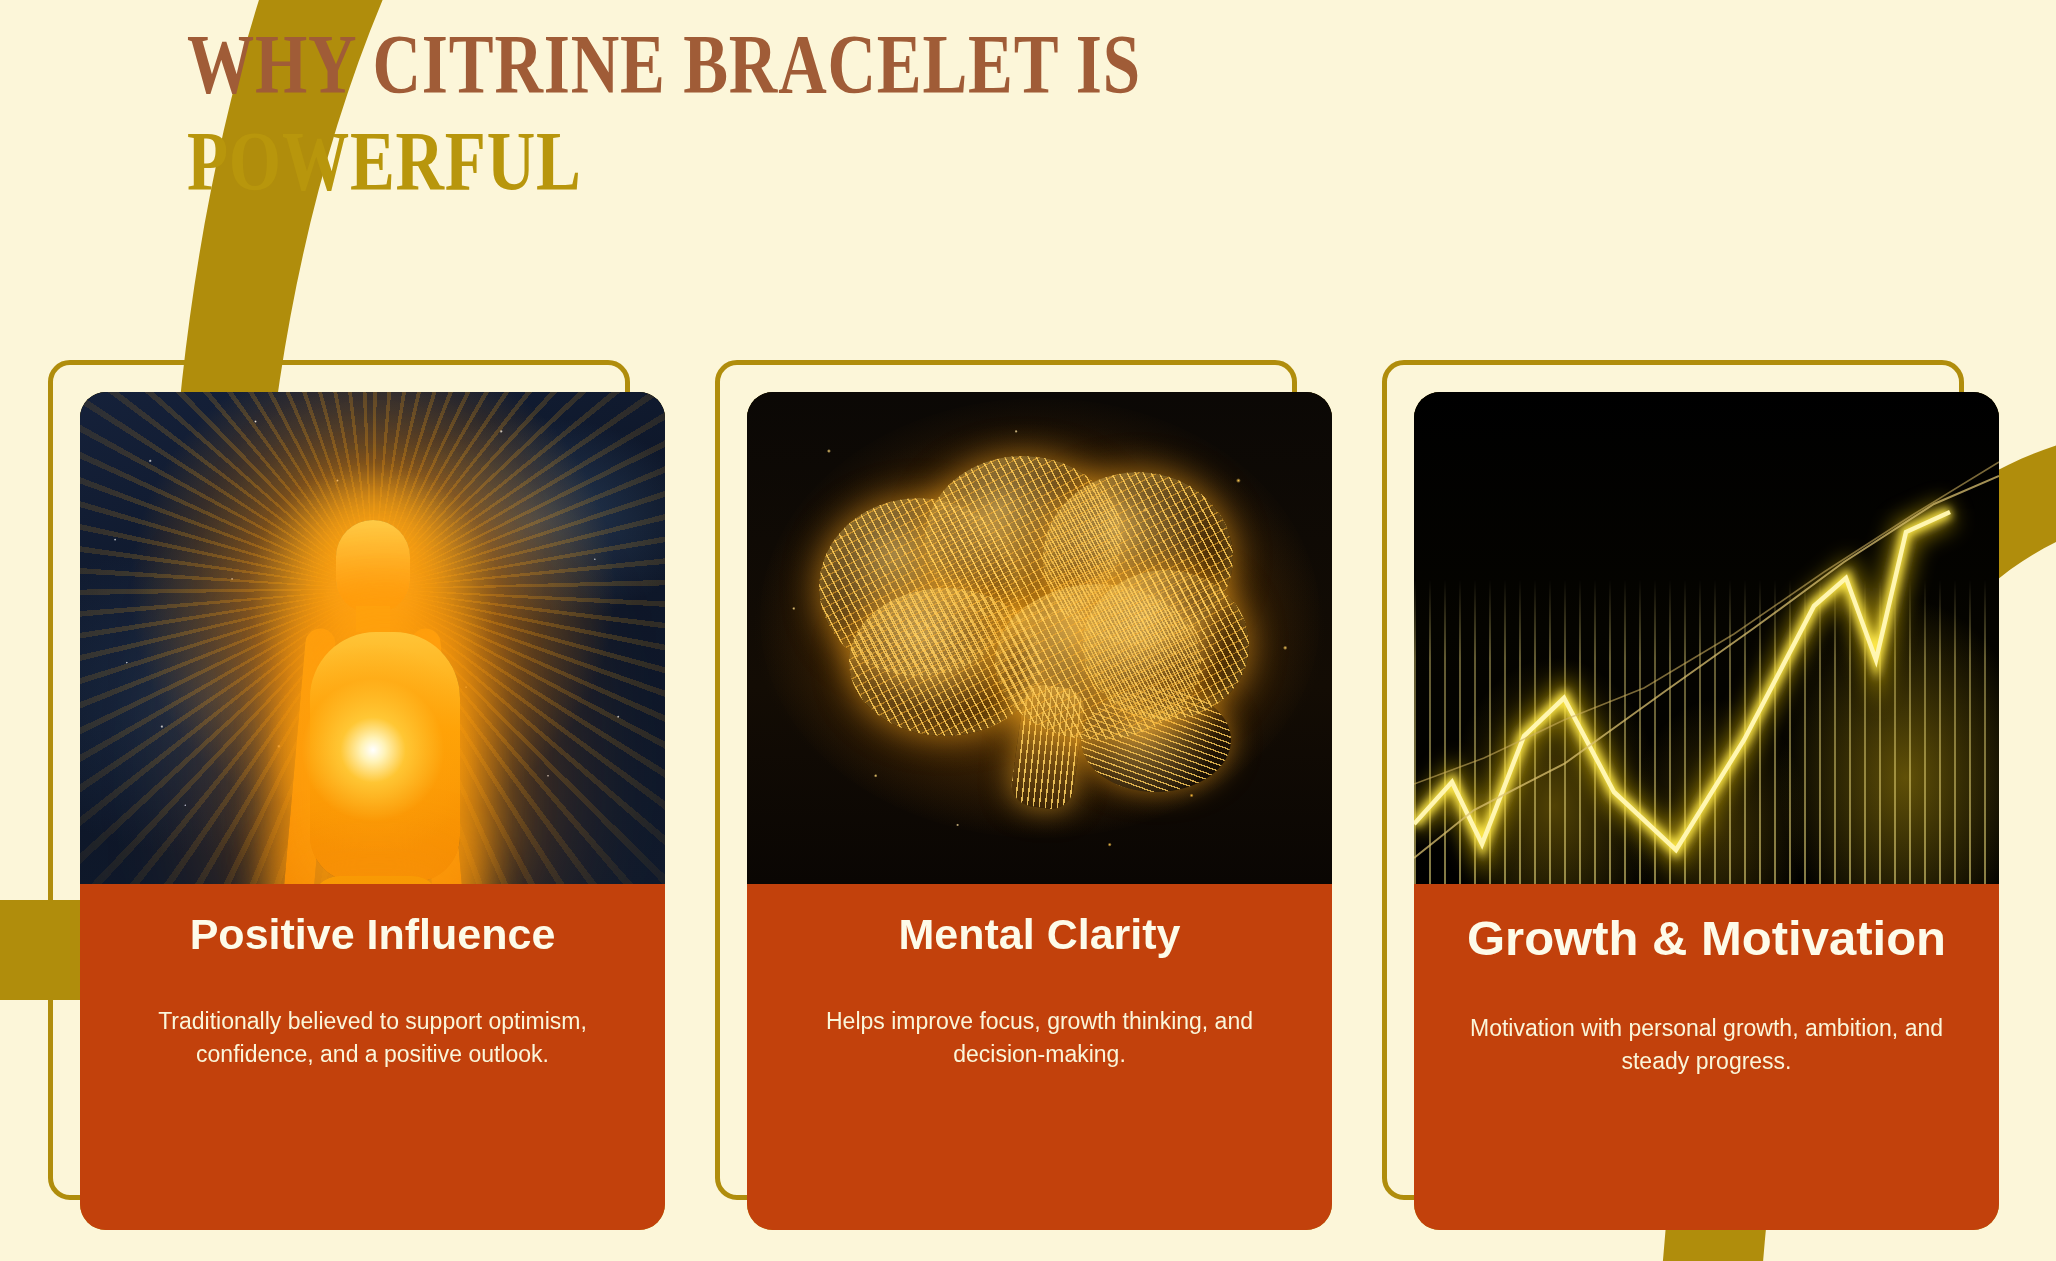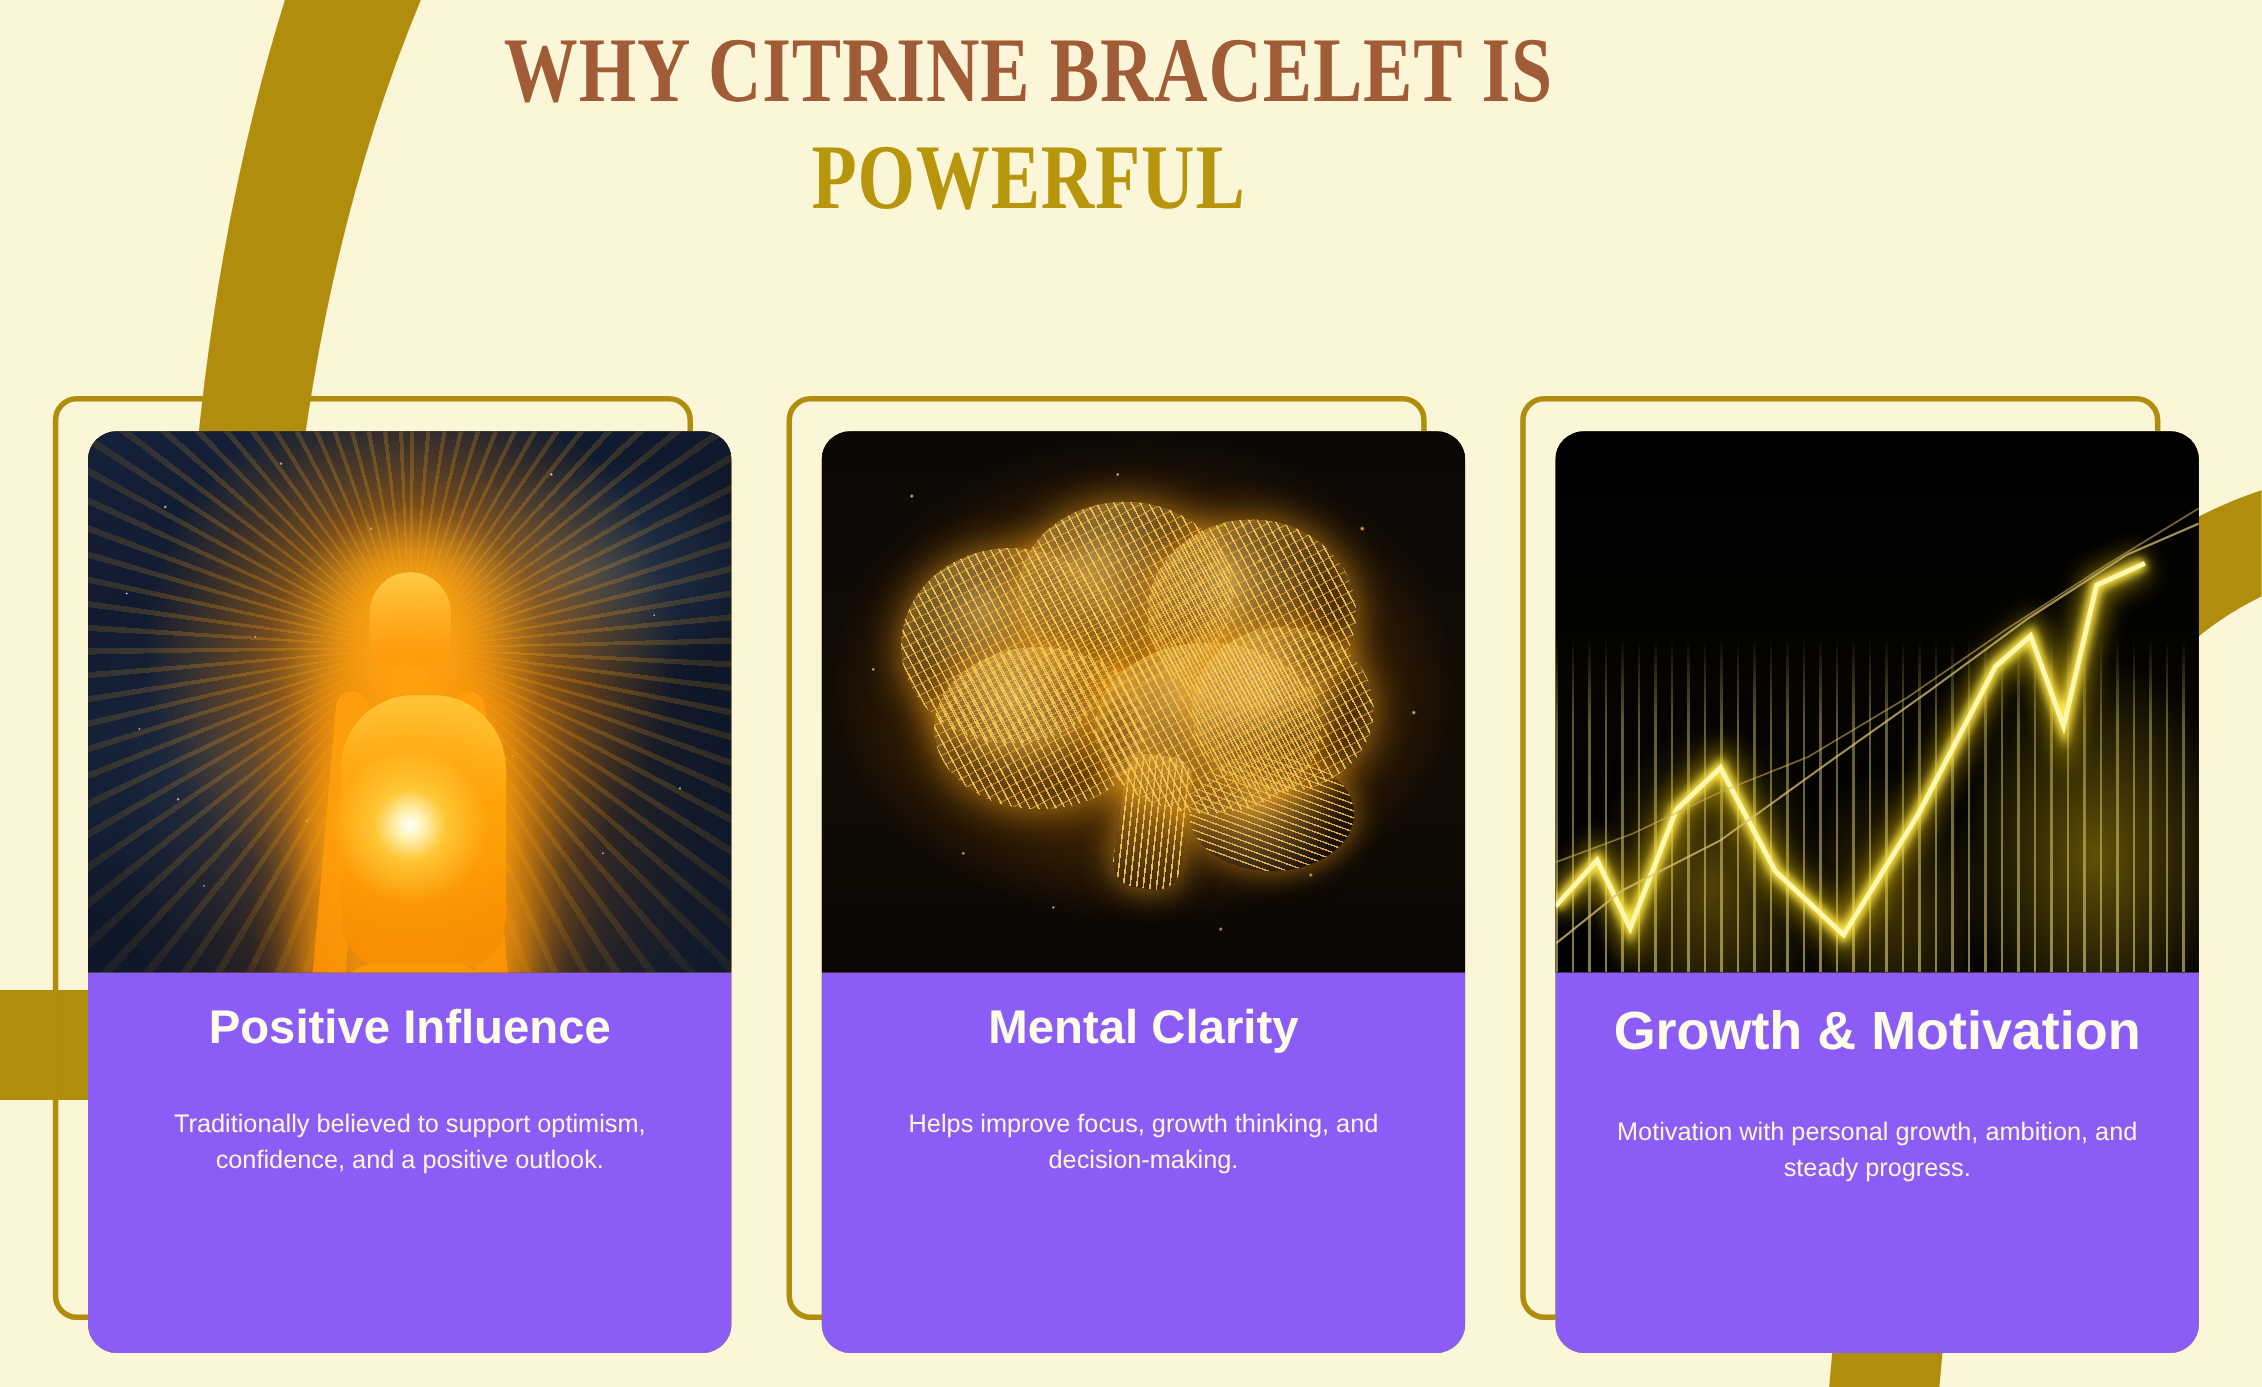--- a/index.html
+++ b/index.html
@@ -9,21 +9,21 @@
     font-family:"Liberation Sans", sans-serif;
     overflow:hidden;
     position:relative;
   }
   .stage{position:absolute;inset:0;width:2056px;height:1261px;overflow:hidden;}
 
   
   .arcs{position:absolute;inset:0;width:2056px;height:1261px;z-index:1;pointer-events:none;}
 
   
-  .header{position:absolute;left:0;top:22px;width:1870px;z-index:3;text-align:center;}
+  .header{position:absolute;left:0;top:22px;width:1870px;z-index:3;}
   .title-line1{
     font-family:"Liberation Serif", serif;
     font-weight:bold;
     font-size:84px;
     letter-spacing:1px;
     color:#A05C37;
     line-height:1.02;
     transform:scaleX(0.80);
     transform-origin:center center;
     white-space:nowrap;
@@ -68,21 +68,21 @@
   }
   .card-img{
     position:relative;
     width:100%;height:492px;
     flex:0 0 492px;
     overflow:hidden;
     background:#060606;
   }
   .card-body{
     flex:1 1 auto;
-    background:#8b5cf6;
+    background:#c2410c;
     padding:26px 46px 30px 46px;
     box-sizing:border-box;
     text-align:center;
   }
   .card-title{
     color:#FDFBE9;
     font-size:43px;
     font-weight:bold;
     line-height:1.15;
     margin:0 0 46px 0;

